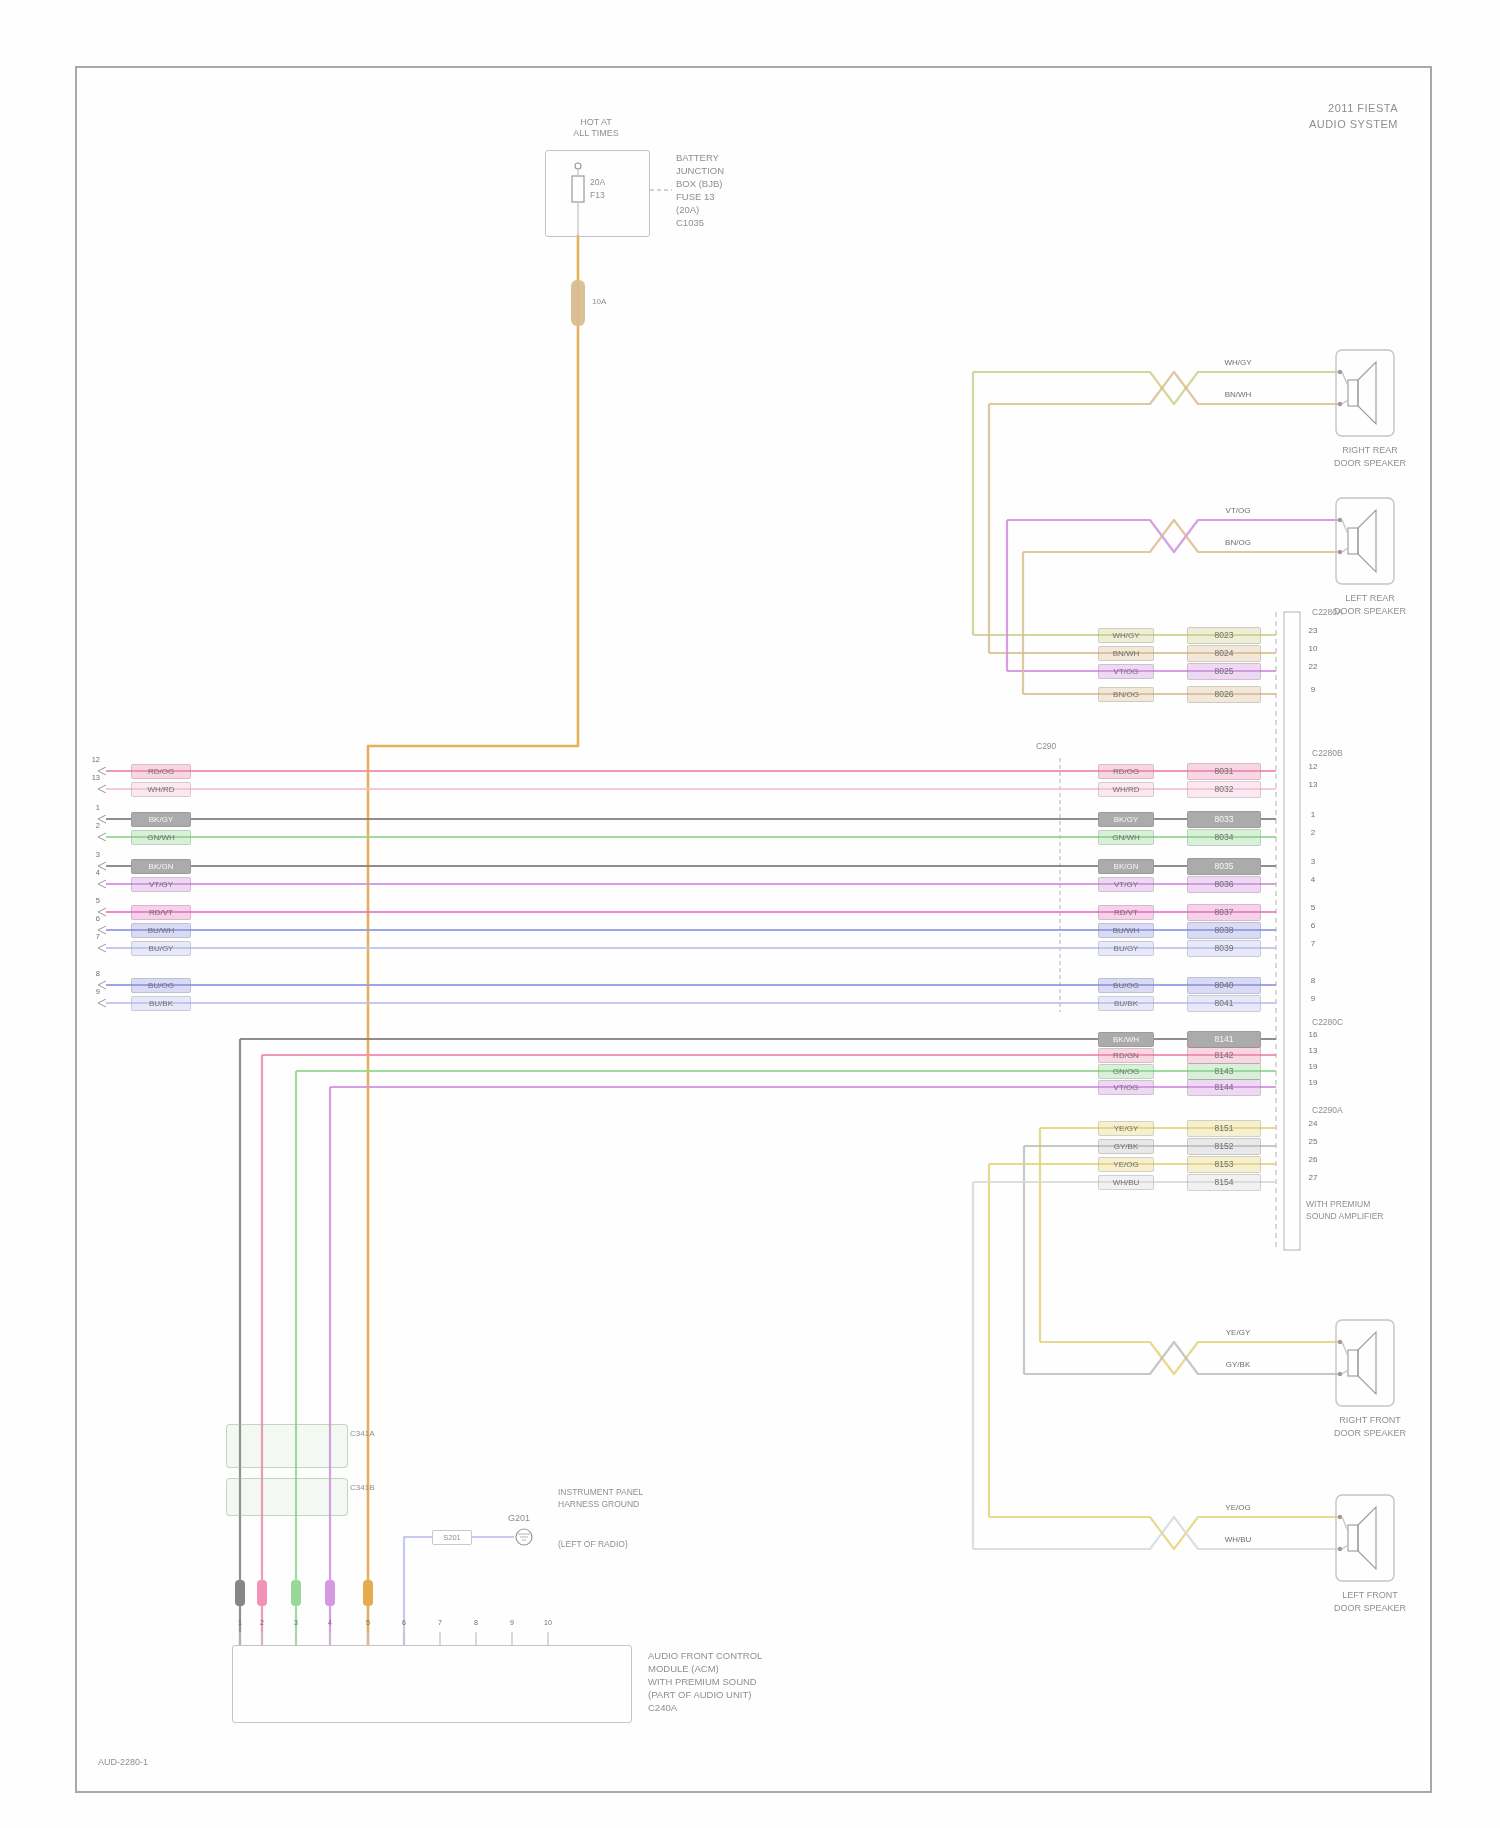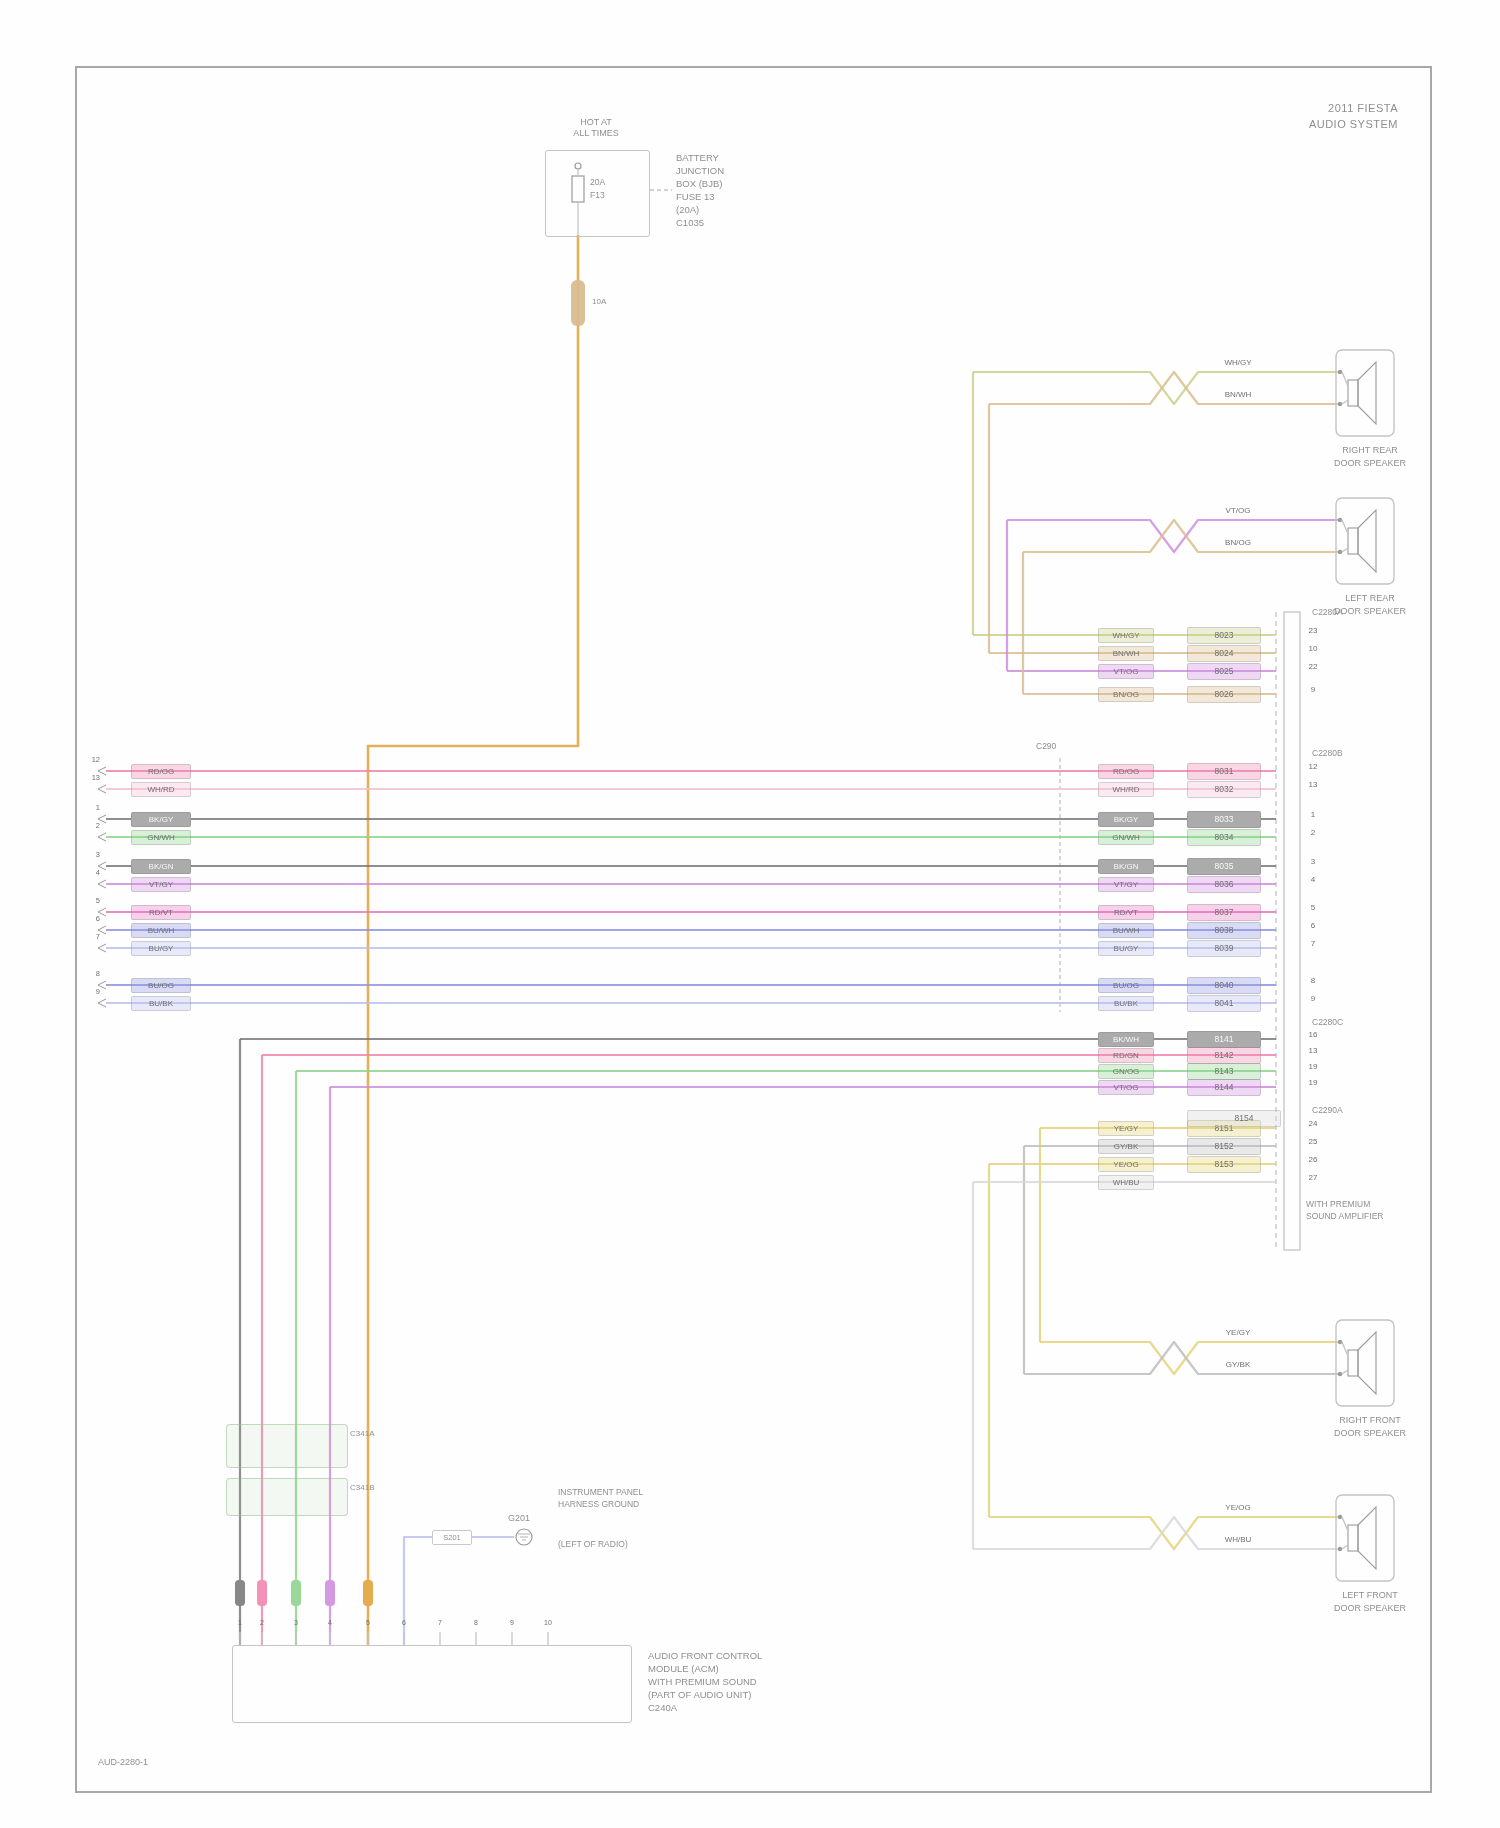--- a/index.html
+++ b/index.html
@@ -289,21 +289,21 @@
     <div class="cbox" style="left: 1206px; top: 1359px; width: 64px; height: 11px; border: none; background: none;">GY/BK</div>
     <div class="cbox" style="left: 1098px; top: 1139px; width: 54px; height: 13px; background: rgba(189, 189, 189, 0.333);">GY/BK</div>
     <div class="cbox" style="left: 1187px; top: 1138px; width: 72px; height: 15px; font-size: 8.5px; background: rgba(189, 189, 189, 0.333);">8152</div>
     <div class="cbox" style="left: 1300px; top: 1137px; width: 26px; height: 10px; border: none; background: none; font-size: 8px;">25</div>
     <div class="cbox" style="left: 1206px; top: 1502px; width: 64px; height: 11px; border: none; background: none;">YE/OG</div>
     <div class="cbox" style="left: 1098px; top: 1157px; width: 54px; height: 13px; background: rgba(227, 212, 122, 0.333);">YE/OG</div>
     <div class="cbox" style="left: 1187px; top: 1156px; width: 72px; height: 15px; font-size: 8.5px; background: rgba(227, 212, 122, 0.333);">8153</div>
     <div class="cbox" style="left: 1300px; top: 1155px; width: 26px; height: 10px; border: none; background: none; font-size: 8px;">26</div>
     <div class="cbox" style="left: 1206px; top: 1534px; width: 64px; height: 11px; border: none; background: none;">WH/BU</div>
     <div class="cbox" style="left: 1098px; top: 1175px; width: 54px; height: 13px; background: rgba(216, 216, 216, 0.333);">WH/BU</div>
-    <div class="cbox" style="left: 1187px; top: 1110px; width: 72px; height: 15px; font-size: 8.5px; background: rgba(216, 216, 216, 0.333); padding-left: 20px;">8154</div>
+    <div class="cbox" style="left: 1187px; top: 1174px; width: 72px; height: 15px; font-size: 8.5px; background: rgba(216, 216, 216, 0.333);">8154</div>
     <div class="cbox" style="left: 1300px; top: 1173px; width: 26px; height: 10px; border: none; background: none; font-size: 8px;">27</div>
     <div class="cbox" style="left: 231px; top: 1618px; width: 18px; height: 9px; border: none; background: none; font-size: 7px;">1</div>
     <div class="cbox" style="left: 253px; top: 1618px; width: 18px; height: 9px; border: none; background: none; font-size: 7px;">2</div>
     <div class="cbox" style="left: 287px; top: 1618px; width: 18px; height: 9px; border: none; background: none; font-size: 7px;">3</div>
     <div class="cbox" style="left: 321px; top: 1618px; width: 18px; height: 9px; border: none; background: none; font-size: 7px;">4</div>
     <div class="cbox" style="left: 359px; top: 1618px; width: 18px; height: 9px; border: none; background: none; font-size: 7px;">5</div>
     <div class="cbox" style="left: 395px; top: 1618px; width: 18px; height: 9px; border: none; background: none; font-size: 7px;">6</div>
     <div class="cbox" style="left: 431px; top: 1618px; width: 18px; height: 9px; border: none; background: none; font-size: 7px;">7</div>
     <div class="cbox" style="left: 467px; top: 1618px; width: 18px; height: 9px; border: none; background: none; font-size: 7px;">8</div>
     <div class="cbox" style="left: 503px; top: 1618px; width: 18px; height: 9px; border: none; background: none; font-size: 7px;">9</div>

